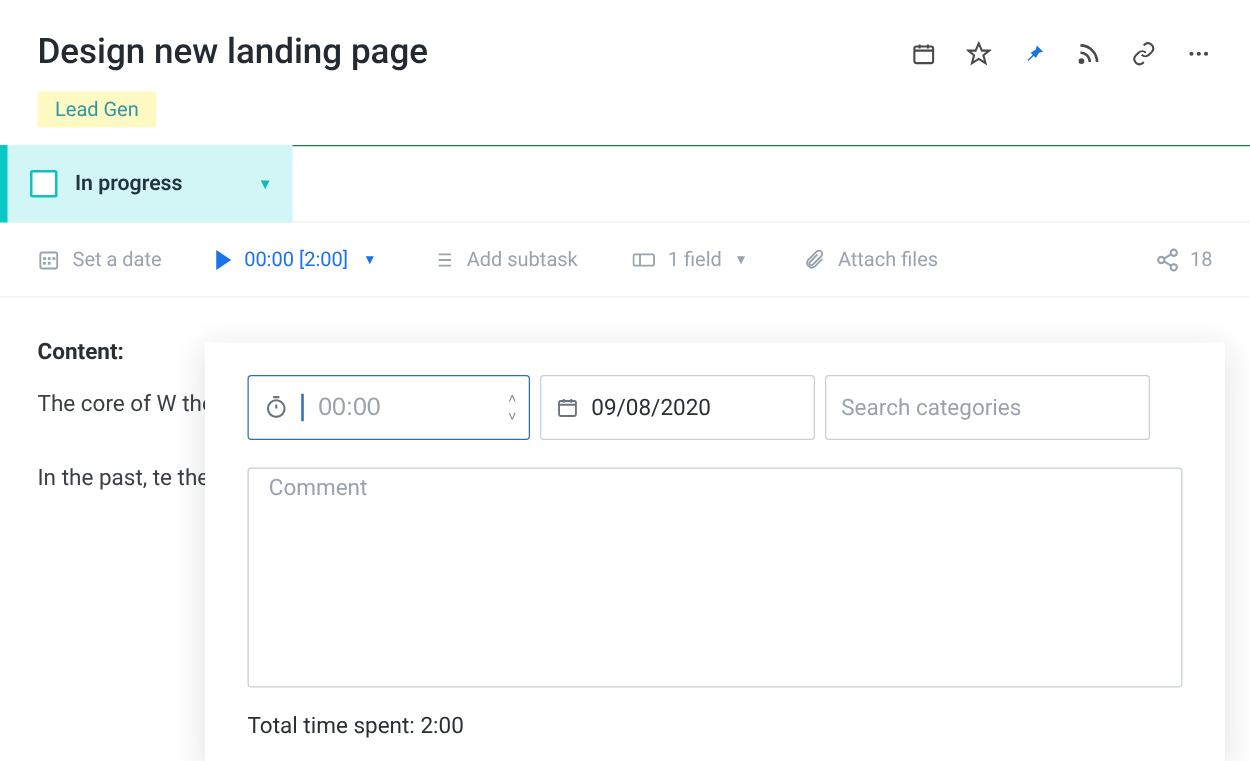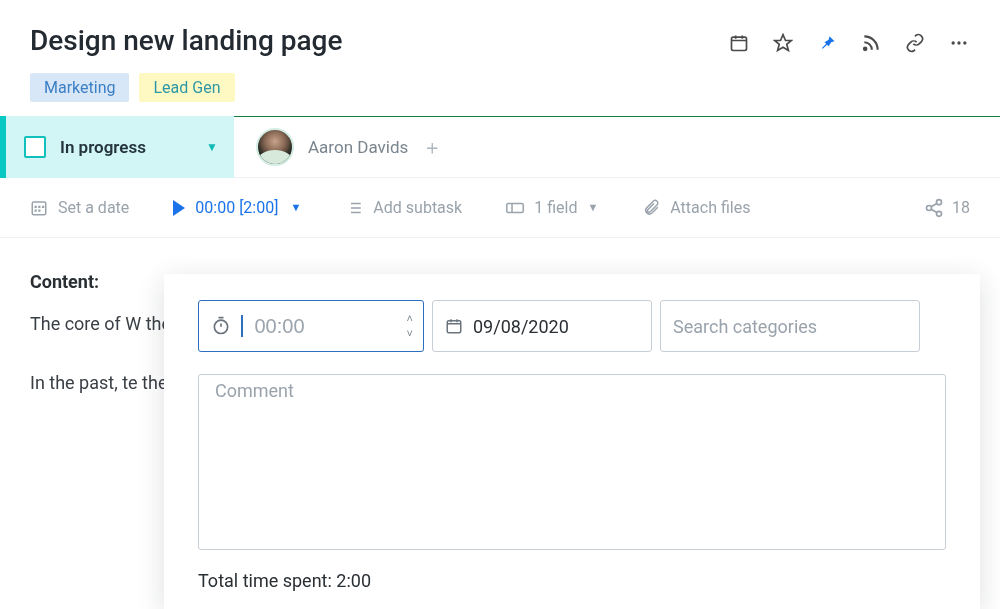--- a/index.html
+++ b/index.html
@@ -224,21 +224,20 @@
   .show-all { color: #1a73e8; cursor: pointer; }
   svg { display: block; }
 </style>
 </head>
 <body>
 
 <div class="header">
   <div class="title-area">
     <div class="title">Design new landing page</div>
     <div class="tags">
-      <div class="tag marketing">Marketing</div>
       <div class="tag leadgen">Lead Gen</div>
     </div>
   </div>
   <div class="header-actions">
     <div class="icon-btn">
       <svg width="20" height="20" viewBox="0 0 24 24" fill="none" stroke="currentColor" stroke-width="2">
           <rect x="3" y="5" width="18" height="16" rx="2"></rect>
           <path d="M3 9h18M8 3v4M16 3v4"></path>
         </svg>
     </div>
@@ -272,25 +271,20 @@
         </svg>
     </div>
   </div>
 </div>
 
 <div class="status-bar">
   <div class="status-pill">
     <div class="status-checkbox"></div>
     <div class="status-label">In progress</div>
     <div class="status-caret">▼</div>
-  </div>
-  <div class="assignee-area">
-    <div class="avatar"></div>
-    <div class="assignee-name">Aaron Davids</div>
-    <div class="add-assignee">＋</div>
   </div>
 </div>
 
 <div class="toolbar">
   <div class="tb-item">
     <span class="tb-icon">
       <svg width="18" height="18" viewBox="0 0 24 24" fill="currentColor">
           <rect x="3" y="4" width="18" height="17" rx="2" fill="none" stroke="currentColor" stroke-width="2"></rect>
           <rect x="6" y="9" width="3" height="3"></rect>
           <rect x="11" y="9" width="3" height="3"></rect>

